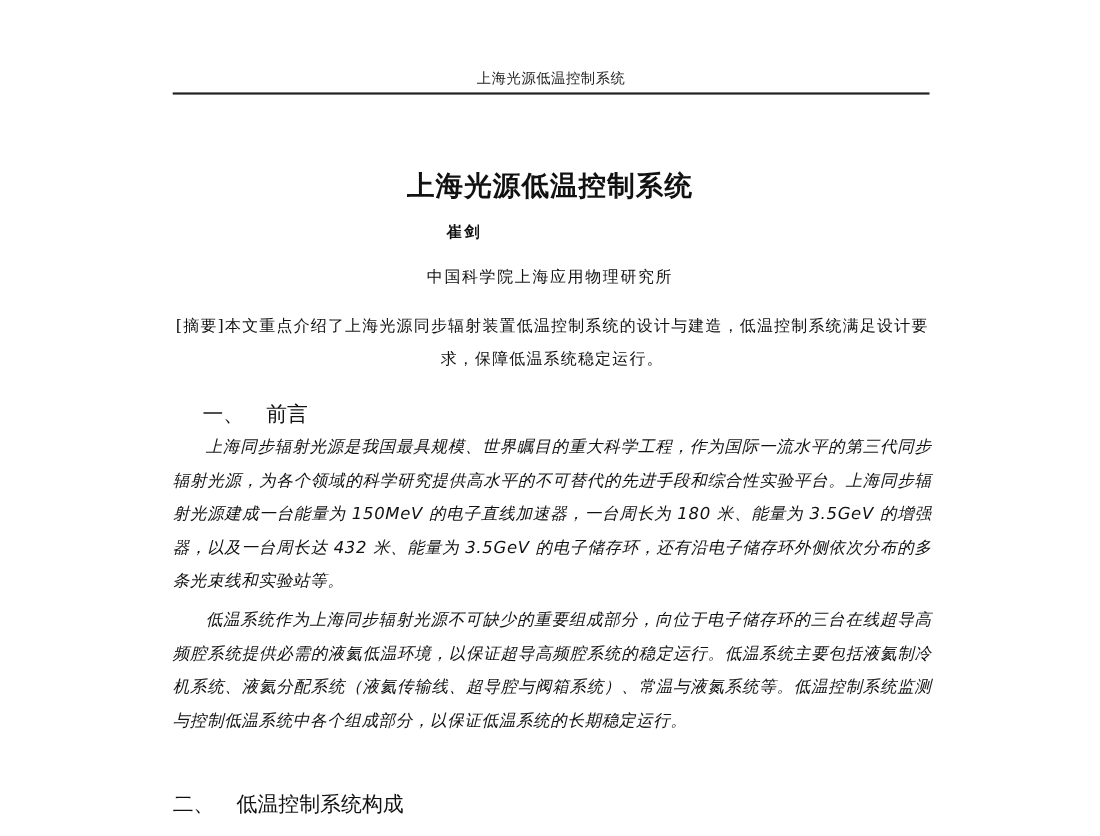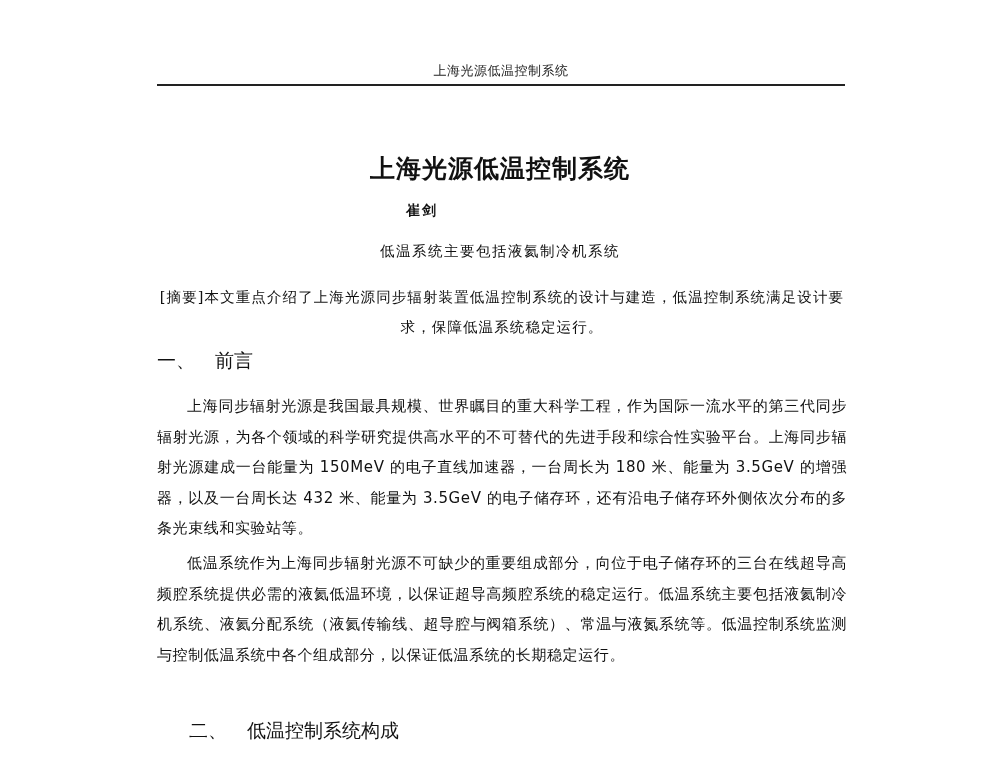--- a/index.html
+++ b/index.html
@@ -37,36 +37,37 @@
   .section-head {
     position: absolute; left: 157px; font-size: 19px;
     font-family: "DejaVu Sans", sans-serif;
   }
   .section-head .num { display: inline-block; width: 58px; }
   .para {
     position: absolute; left: 157px; width: 690px;
     font-size: 15px; line-height: 30.5px; letter-spacing: 0.6px;
     text-indent: 2em; text-align: justify;
     font-family: "DejaVu Sans", sans-serif;
+    font-style: italic;
   }
 </style>
 </head>
 <body>
 
 <div class="running-head">上海光源低温控制系统</div>
 <div class="head-rule"></div>
 
 <div class="title">上海光源低温控制系统</div>
 <div class="author">崔剑</div>
-<div class="affil">低温系统主要包括液氦制冷机系统</div>
+<div class="affil">中国科学院上海应用物理研究所</div>
 
 <div class="abstract">[摘要]本文重点介绍了上海光源同步辐射装置低温控制系统的设计与建造，低温控制系统满足设计要求，保障低温系统稳定运行。</div>
 
-<div class="section-head" style="top:348px;">
+<div class="section-head" style="top:364px;margin-left:27px;">
   <span class="num">一、</span><span>前言</span>
 </div>
 
 <div class="para" style="top:391px;">上海同步辐射光源是我国最具规模、世界瞩目的重大科学工程，作为国际一流水平的第三代同步辐射光源，为各个领域的科学研究提供高水平的不可替代的先进手段和综合性实验平台。上海同步辐射光源建成一台能量为 150MeV 的电子直线加速器，一台周长为 180 米、能量为 3.5GeV 的增强器，以及一台周长达 432 米、能量为 3.5GeV 的电子储存环，还有沿电子储存环外侧依次分布的多条光束线和实验站等。</div>
 <div class="para" style="top:548px;">低温系统作为上海同步辐射光源不可缺少的重要组成部分，向位于电子储存环的三台在线超导高频腔系统提供必需的液氦低温环境，以保证超导高频腔系统的稳定运行。低温系统主要包括液氦制冷机系统、液氦分配系统（液氦传输线、超导腔与阀箱系统）、常温与液氮系统等。低温控制系统监测与控制低温系统中各个组成部分，以保证低温系统的长期稳定运行。</div>
 
-<div class="section-head" style="top:718px;margin-left:32px;">
+<div class="section-head" style="top:718px;">
   <span class="num">二、</span><span>低温控制系统构成</span>
 </div>
 
 </body></html>

